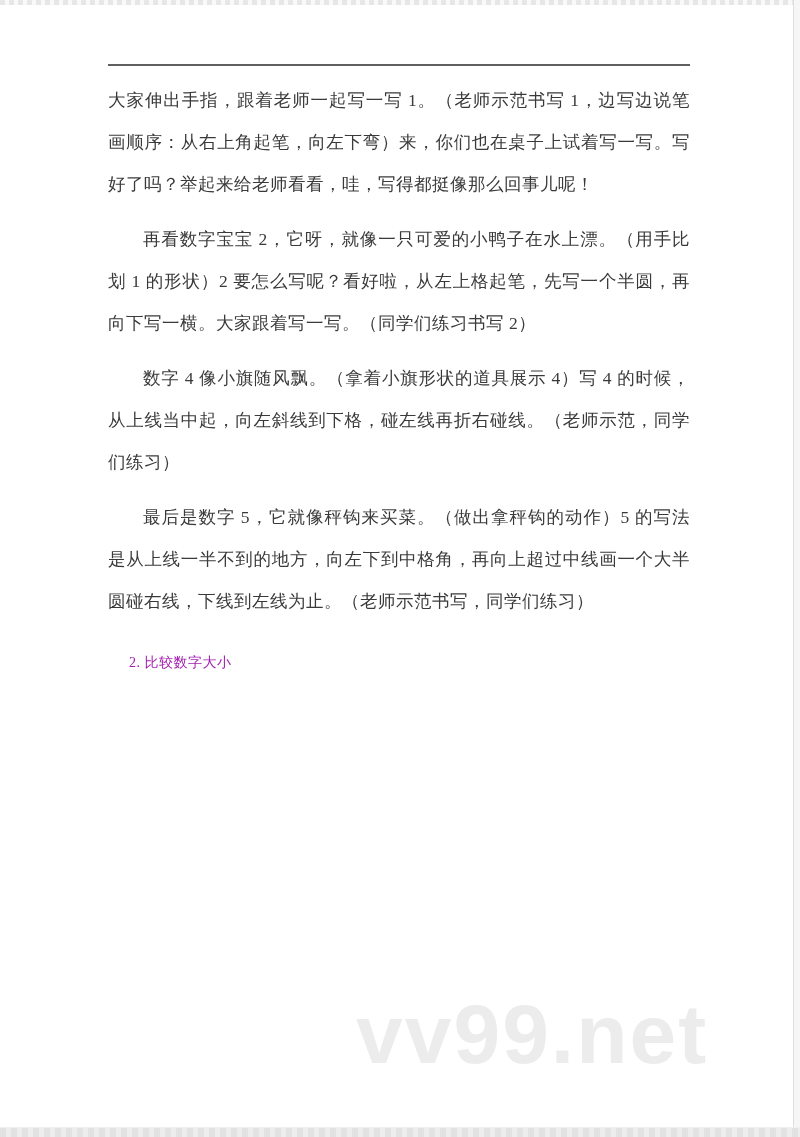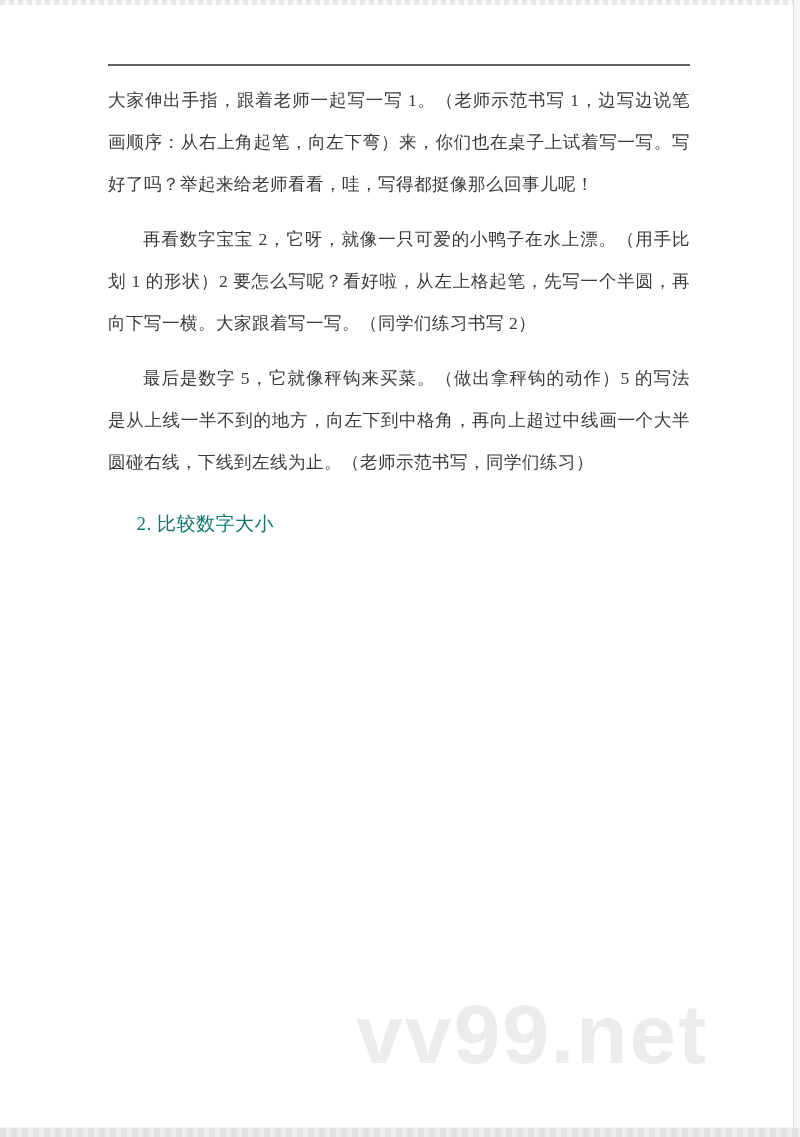--- a/index.html
+++ b/index.html
@@ -56,23 +56,23 @@
     color: #3a3a3a;
     text-align: justify;
     text-indent: 2em;
     letter-spacing: 0.5px;
   }
   .para.noindent {
     text-indent: 0;
   }
   .heading {
     margin: 20px 0 7px 0;
-    font-size: 19px;
+    font-size: 14px;
     line-height: 42px;
-    color: #0f766e;
+    color: #a21caf;
     text-indent: 1.5em;
     letter-spacing: 0.5px;
   }
   .watermark {
     position: absolute;
     left: 356px;
     top: 992px;
     font-family: "Liberation Sans", "DejaVu Sans", sans-serif;
     font-weight: 700;
     font-size: 84px;
@@ -87,20 +87,21 @@
 <body>
 
 <div class="page">
   <div class="top-edge"></div>
   <div class="right-edge"></div>
 
   <div class="content">
     <hr class="rule">
     <p class="para noindent">大家伸出手指，跟着老师一起写一写 1。（老师示范书写 1，边写边说笔画顺序：从右上角起笔，向左下弯）来，你们也在桌子上试着写一写。写好了吗？举起来给老师看看，哇，写得都挺像那么回事儿呢！</p>
     <p class="para">再看数字宝宝 2，它呀，就像一只可爱的小鸭子在水上漂。（用手比划 1 的形状）2 要怎么写呢？看好啦，从左上格起笔，先写一个半圆，再向下写一横。大家跟着写一写。（同学们练习书写 2）</p>
+    <p class="para">数字 4 像小旗随风飘。（拿着小旗形状的道具展示 4）写 4 的时候，从上线当中起，向左斜线到下格，碰左线再折右碰线。（老师示范，同学们练习）</p>
     <p class="para">最后是数字 5，它就像秤钩来买菜。（做出拿秤钩的动作）5 的写法是从上线一半不到的地方，向左下到中格角，再向上超过中线画一个大半圆碰右线，下线到左线为止。（老师示范书写，同学们练习）</p>
     <p class="heading">2. 比较数字大小</p>
   </div>
 
   <div class="watermark">vv99.net</div>
 
   <div class="bottom-edge"></div>
 </div>
 
 </body></html>

